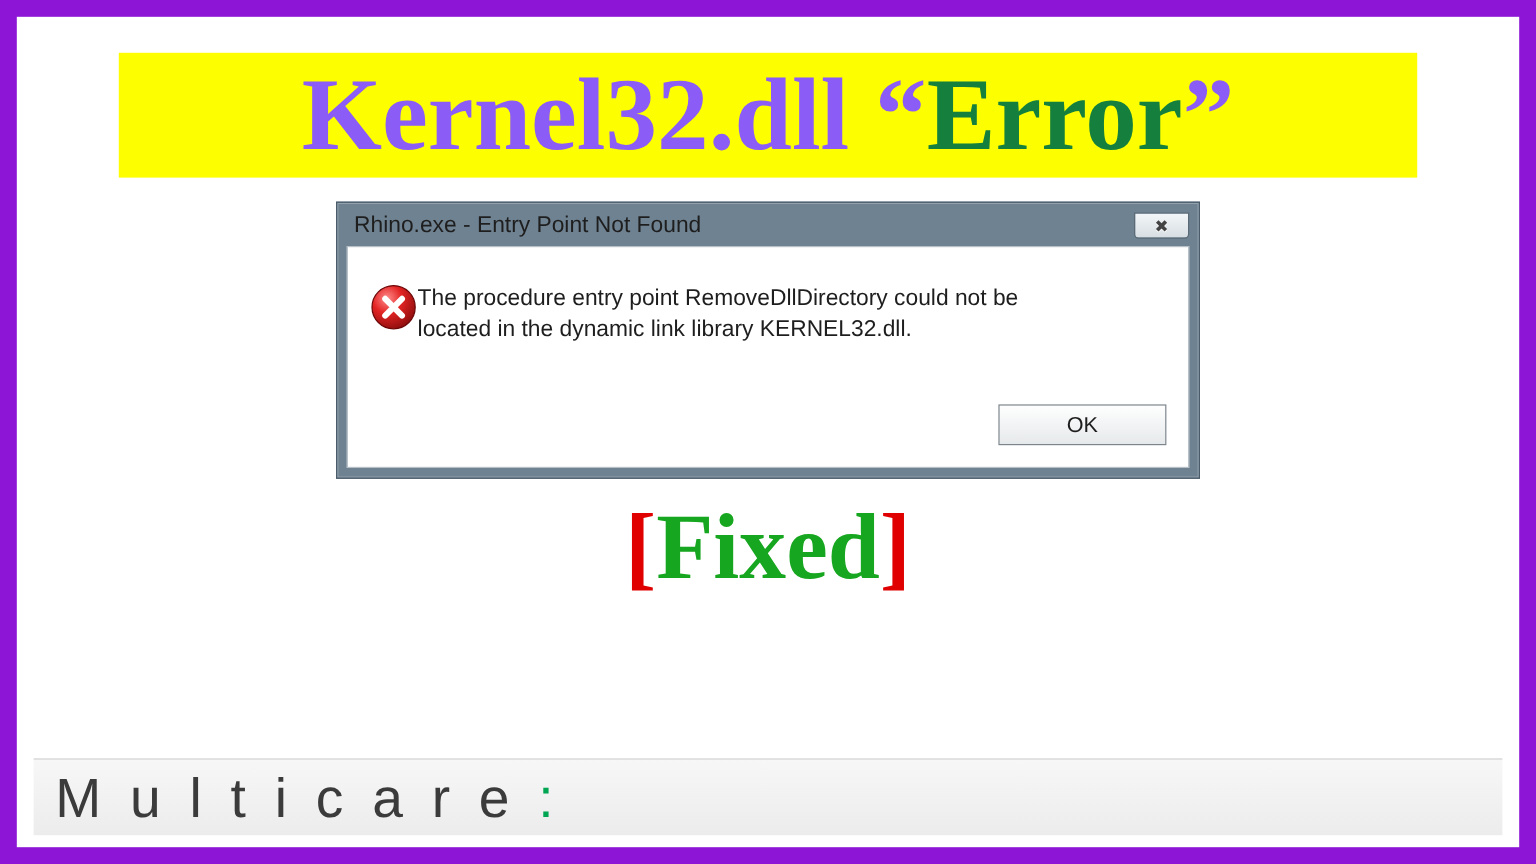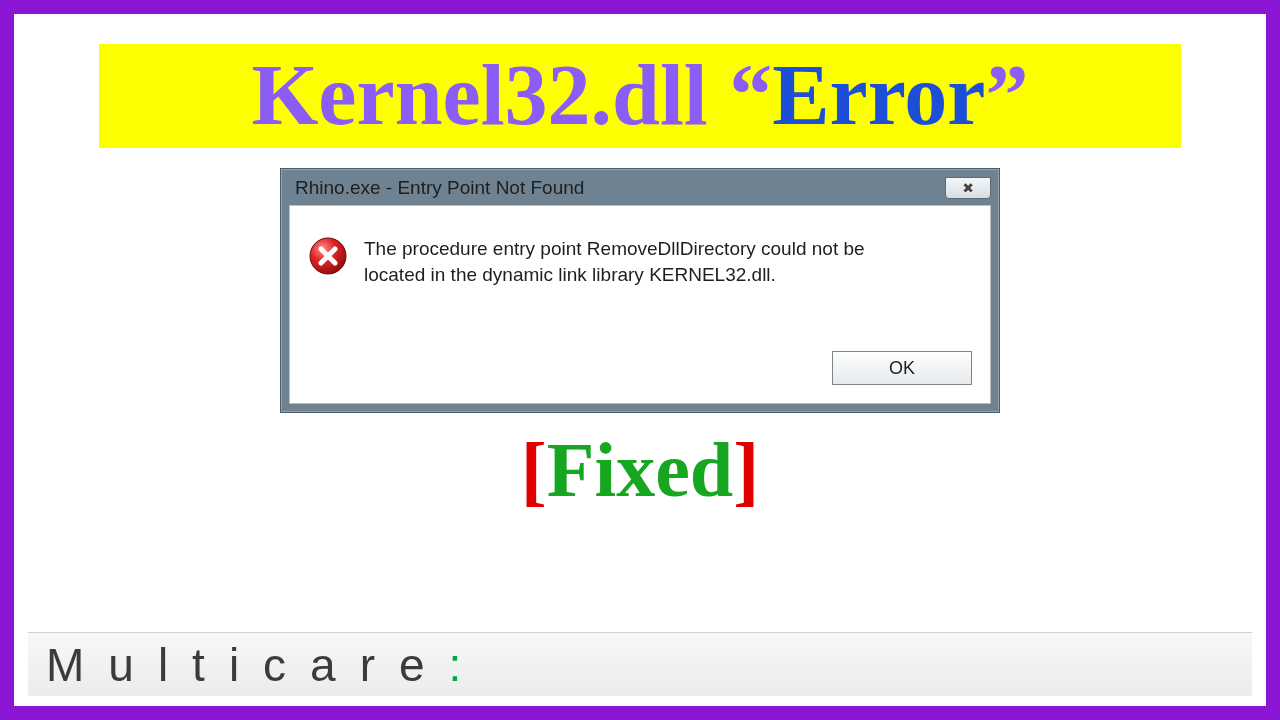--- a/index.html
+++ b/index.html
@@ -23,21 +23,21 @@
     text-align: center;
     padding: 8px 0 10px 0;
   }
   .banner-text {
     font-family: Georgia, "Times New Roman", serif;
     font-size: 86px;
     font-weight: bold;
     line-height: 1;
   }
   .banner-black { color: #8b5cf6; }
-  .banner-red { color: #1d4ed8; }
+  .banner-red { color: #15803d; }
 
   .dialog-area {
     margin-top: 20px;
     display: flex;
     justify-content: center;
   }
   .win-dialog {
     width: 720px;
     border: 1px solid #4a5b6b;
     background: #6f8291;
@@ -73,21 +73,20 @@
     text-shadow: 0 1px 0 #fff;
     cursor: default;
   }
   .dialog-body {
     background: #ffffff;
     border: 1px solid #b7c0c7;
     padding: 30px 18px 18px 18px;
   }
   .msg-row {
     display: flex;
-    gap: 16px;
     align-items: flex-start;
   }
   .err-icon {
     width: 40px; height: 40px;
     flex: 0 0 40px;
   }
   .msg-text {
     font-size: 19px;
     color: #1e1e1e;
     line-height: 1.35;
@@ -102,21 +101,20 @@
     width: 140px;
     height: 34px;
     border: 1px solid #7c858c;
     background: linear-gradient(#fefefe,#e6e9eb);
     font-size: 18px;
     color: #1e1e1e;
     display: flex;
     align-items: center;
     justify-content: center;
     cursor: default;
-    margin-top: 14px;
   }
 
   .fixed-line {
     margin-top: 18px;
     text-align: center;
     font-family: Georgia, "Times New Roman", serif;
     font-size: 78px;
     font-weight: bold;
     line-height: 1;
   }

